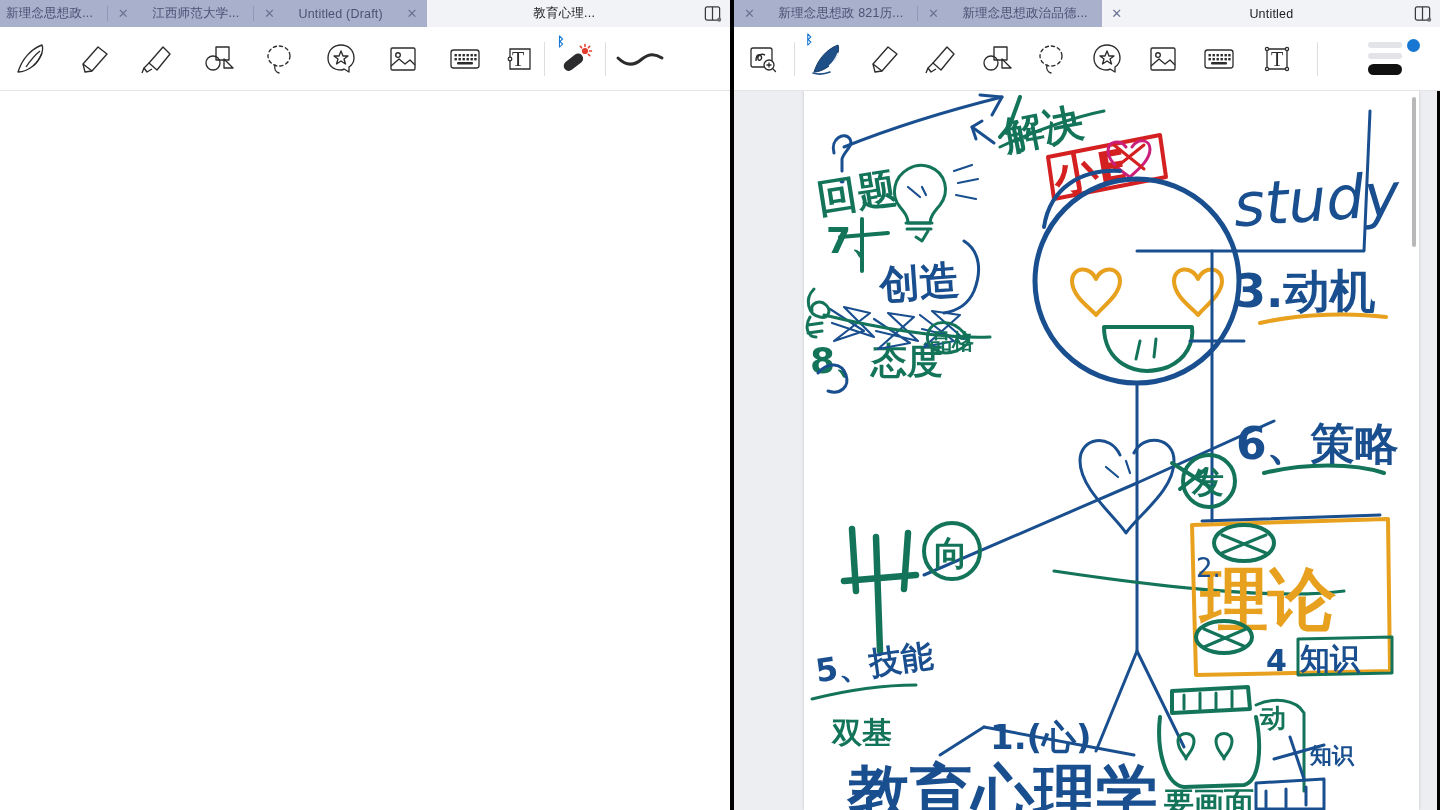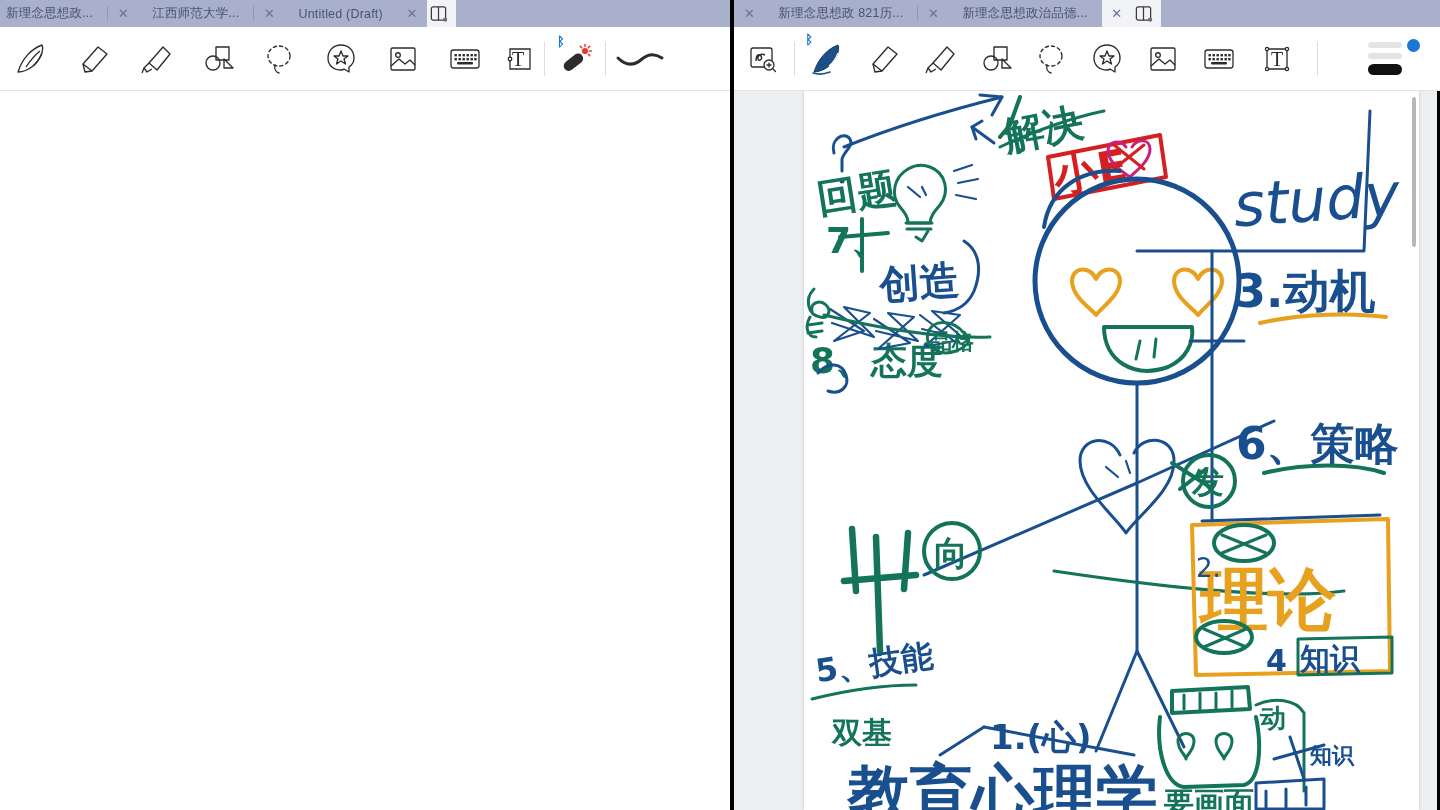--- a/index.html
+++ b/index.html
@@ -136,20 +136,23 @@
       <div class="tab-close">✕</div>
       <div class="tab">
         <span class="tab-title">江西师范大学...</span>
       </div>
       <div class="tab-sep"></div>
       <div class="tab-close">✕</div>
       <div class="tab">
         <span class="tab-title">Untitled (Draft)</span>
       </div>
       <div class="tab-close">✕</div>
+      <div class="tab active tab-flex">
+        <span class="tab-title">教育心理...</span>
+      </div>
       <div class="tab active tab-newicon">
         <svg width="19" height="19" viewBox="0 0 20 20" fill="none" stroke="#3a3a3c" stroke-width="1.3">
           <rect x="2.5" y="3" width="15" height="14" rx="2"></rect>
             <line x1="10" y1="3" x2="10" y2="17"></line>
           <circle cx="17" cy="16.5" r="2.2" fill="#6e6e73" stroke="none"></circle>
         </svg>
       </div>
     </div>
 
     <div class="toolbar">
@@ -264,20 +267,23 @@
       <div class="tab-close">✕</div>
       <div class="tab">
         <span class="tab-title">新理念思想政 821历...</span>
       </div>
       <div class="tab-sep"></div>
       <div class="tab-close">✕</div>
       <div class="tab">
         <span class="tab-title">新理念思想政治品德...</span>
       </div>
       <div class="tab-close" style="background:#f2f3f7;">✕</div>
+      <div class="tab active tab-flex">
+        <span class="tab-title">Untitled</span>
+      </div>
       <div class="tab active tab-newicon">
         <svg width="19" height="19" viewBox="0 0 20 20" fill="none" stroke="#3a3a3c" stroke-width="1.3">
           <rect x="2.5" y="3" width="15" height="14" rx="2"></rect>
             <line x1="10" y1="3" x2="10" y2="17"></line>
           <circle cx="17" cy="16.5" r="2.2" fill="#6e6e73" stroke="none"></circle>
         </svg>
       </div>
     </div>
 
     <div class="toolbar">

